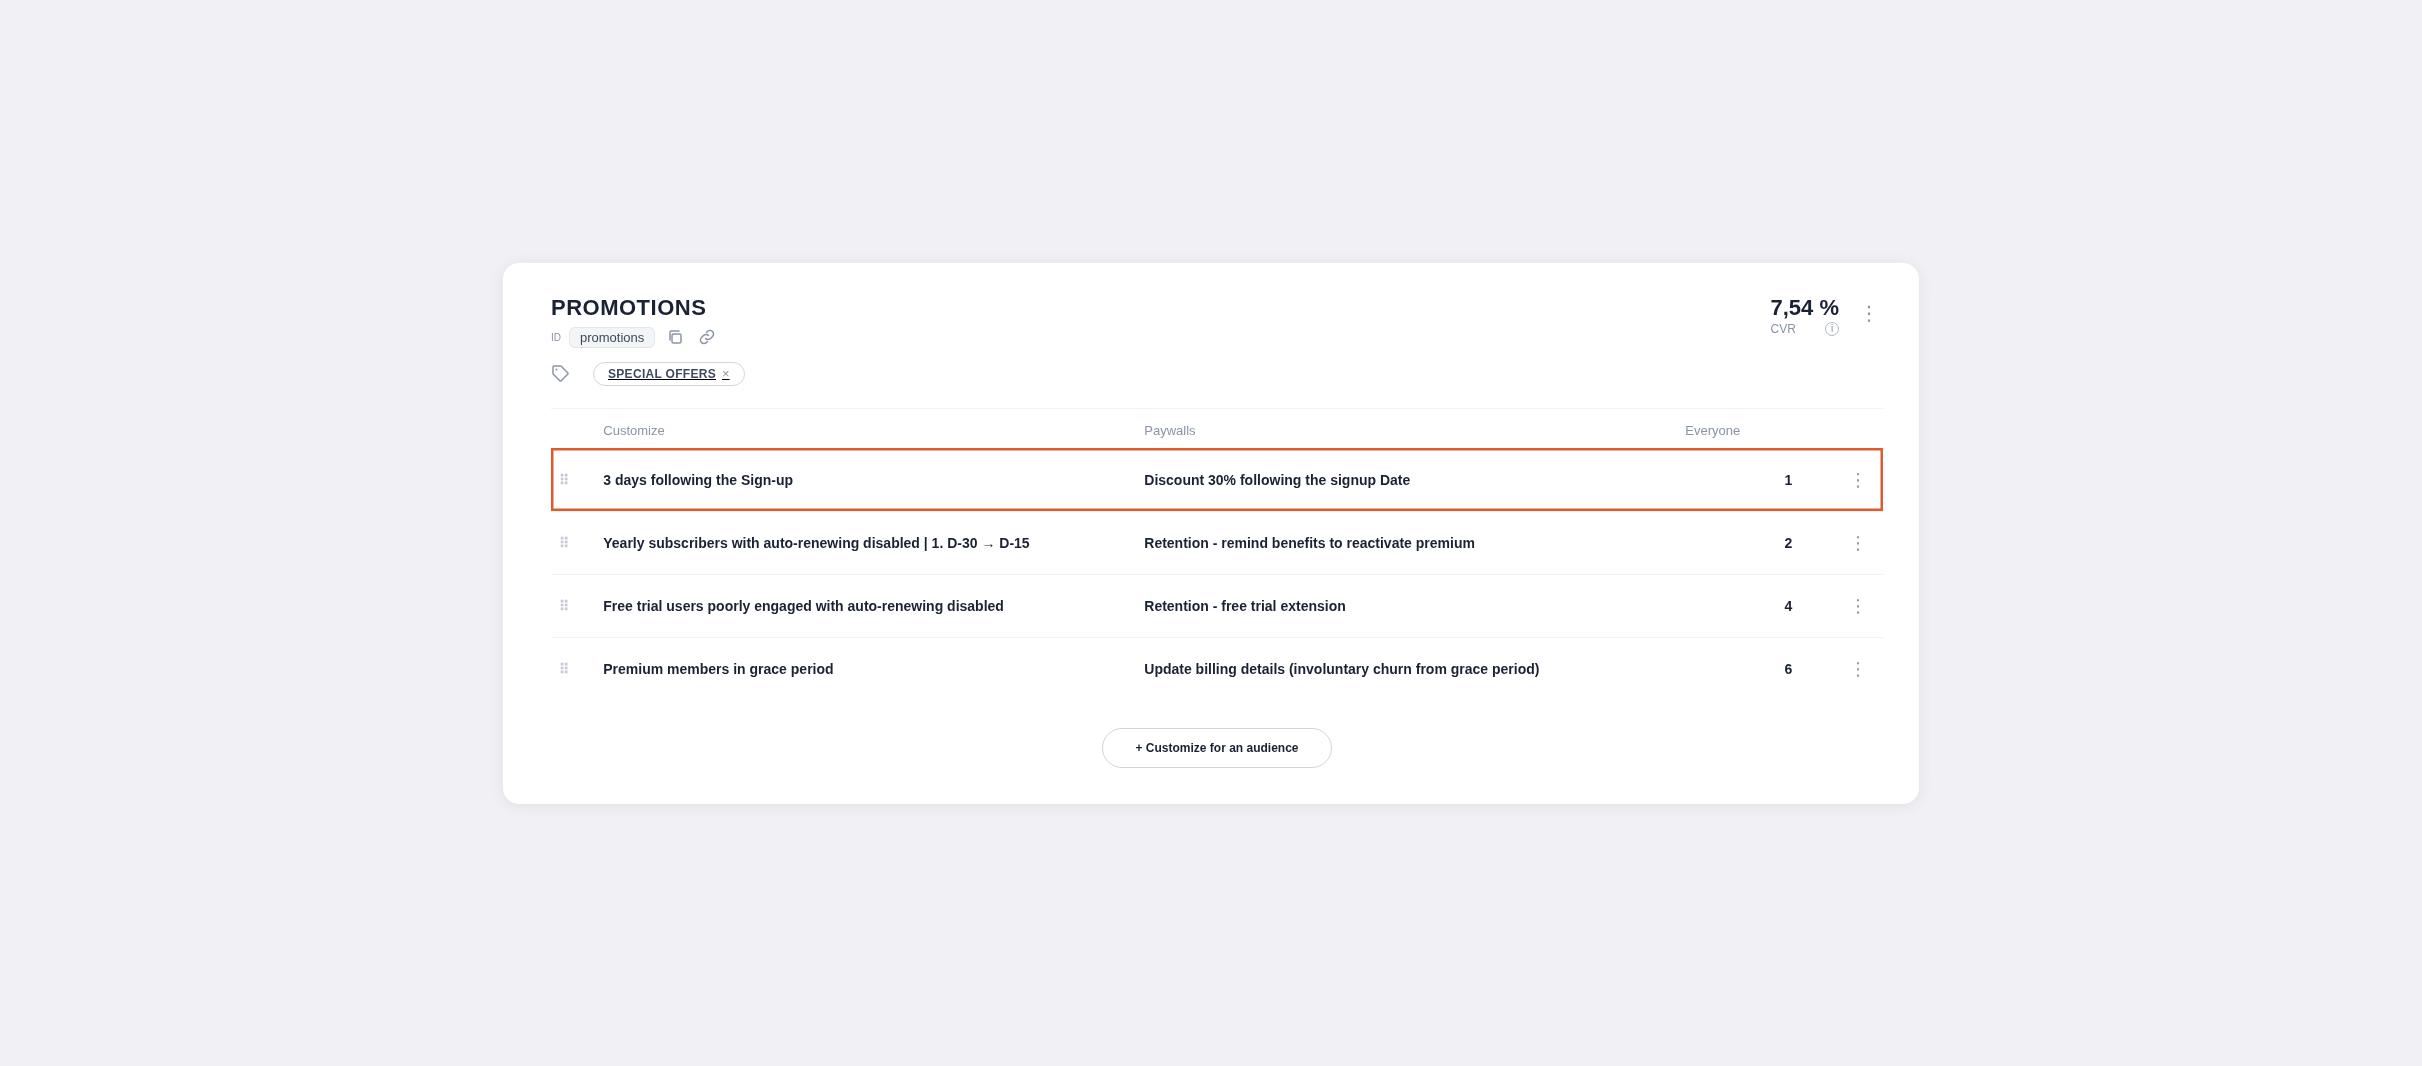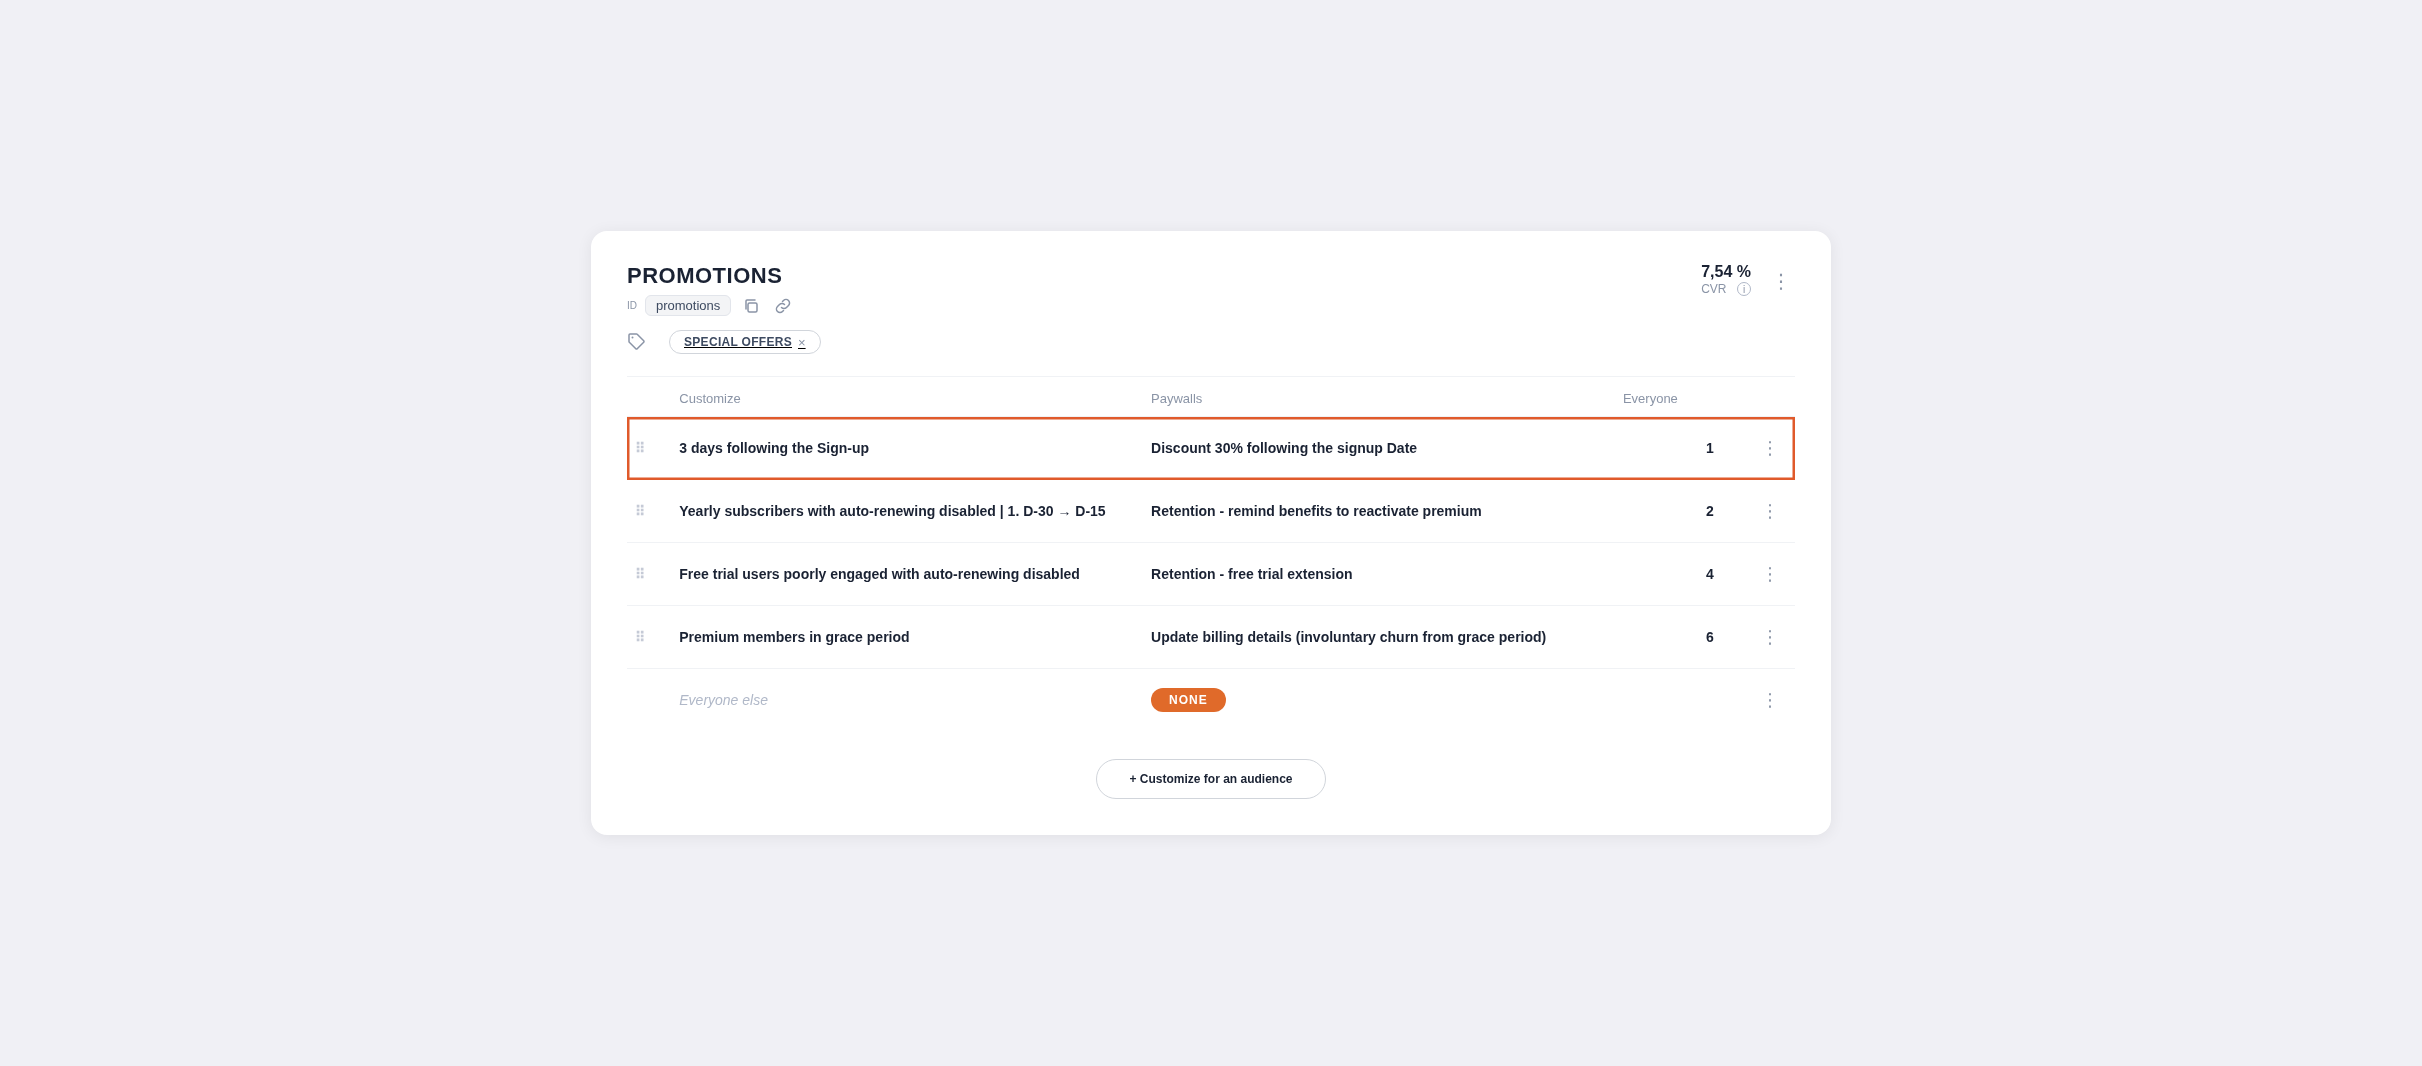--- a/index.html
+++ b/index.html
@@ -8,22 +8,22 @@
       font-family: -apple-system, BlinkMacSystemFont, 'Segoe UI', sans-serif;
       display: flex;
       align-items: center;
       justify-content: center;
       min-height: 100vh;
       padding: 20px;
     }
     .card {
       background: #fff;
       border-radius: 16px;
-      padding: 32px 36px 36px 36px;
-      width: 1240px;
+      padding: 32px 36px 36px 48px;
+      width: 1416px;
       max-width: 100%;
       box-shadow: 0 2px 16px rgba(0,0,0,0.07);
       position: relative;
     }
     
     .header {
       display: flex;
       align-items: flex-start;
       justify-content: space-between;
       margin-bottom: 8px;
@@ -68,21 +68,21 @@
     }
     .header-right {
       display: flex;
       align-items: flex-start;
       gap: 16px;
     }
     .cvr-block {
       text-align: right;
     }
     .cvr-value {
-      font-size: 16px;
+      font-size: 22px;
       font-weight: 700;
       color: #1a2233;
     }
     .cvr-label {
       font-size: 12px;
       color: #8a94a6;
       display: flex;
       align-items: center;
       gap: 4px;
       justify-content: space-between;
@@ -329,26 +329,19 @@
           <td class="priority-val">4</td>
           <td class="actions-cell"><button class="row-more">⋮</button></td>
         </tr>
         <tr>
           <td style="width: 36px; padding-left: 8px;"><span class="drag-handle">⠿</span></td>
           <td>Premium members in grace period</td>
           <td>Update billing details (involuntary churn from grace period)</td>
           <td class="priority-val">6</td>
           <td class="actions-cell"><button class="row-more">⋮</button></td>
         </tr>
-        <tr>
-          <td style="width: 36px; padding-left: 8px;"></td>
-          <td class="everyone-else">Everyone else</td>
-          <td><span class="none-badge">NONE</span></td>
-          <td class="priority-val"></td>
-          <td class="actions-cell"><button class="row-more">⋮</button></td>
-        </tr>
       </tbody>
   </table>
 
   <div class="customize-row">
     <button class="customize-btn">+ Customize for an audience</button>
   </div>
 </div>
 
 </body></html>

